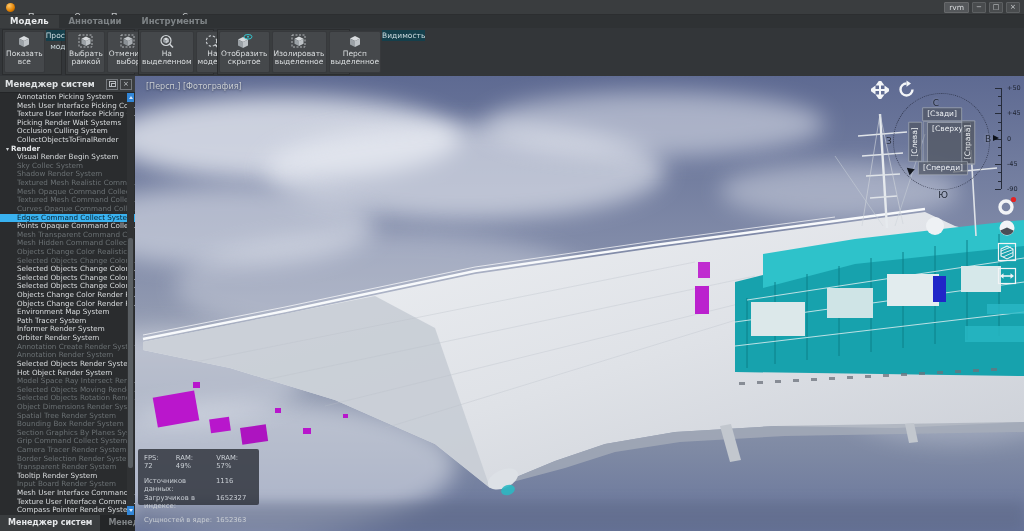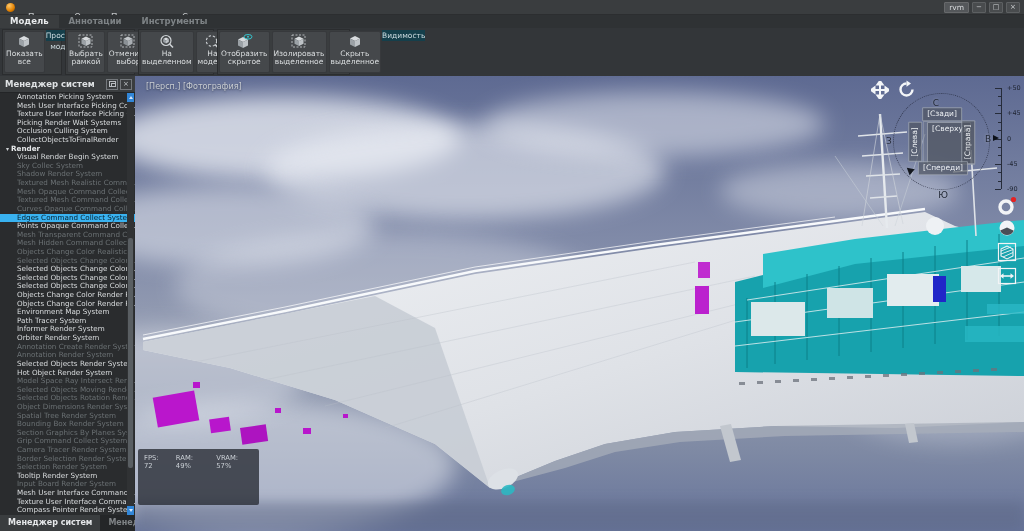--- a/index.html
+++ b/index.html
@@ -218,21 +218,21 @@
           <span class="rlabel">Изолировать выделенное</span>
         </div>
         <div class="rbtn">
           <span class="ric">
             <svg width="16" height="15">
               <path d="M8,2 L13,4.5 L8,7 L3,4.5 Z" fill="#d8dbde"></path>
               <path d="M3,4.5 L8,7 L8,13 L3,10.5 Z" fill="#9ba1a6"></path>
               <path d="M13,4.5 L8,7 L8,13 L13,10.5 Z" fill="#bec3c7"></path>
             </svg>
           </span>
-          <span class="rlabel">Скрыть выделенное</span>
+          <span class="rlabel">Персп выделенное</span>
         </div>
       </div>
       <div class="rglabel">Видимость</div>
     </div>
   </div>
 
 <div id="leftpanel">
   <div id="panel-header">
     <span id="panel-title">Менеджер систем</span>
     <span class="ph-btn">
@@ -278,21 +278,21 @@
         <div class="sys-row d">Model Space Ray Intersect Ren...</div>
         <div class="sys-row d">Selected Objects Moving Rende...</div>
         <div class="sys-row d">Selected Objects Rotation Rend...</div>
         <div class="sys-row d">Object Dimensions Render Syst...</div>
         <div class="sys-row d">Spatial Tree Render System</div>
         <div class="sys-row d">Bounding Box Render System</div>
         <div class="sys-row d">Section Graphics By Planes Syst...</div>
         <div class="sys-row d">Grip Command Collect System</div>
         <div class="sys-row d">Camera Tracer Render System</div>
         <div class="sys-row d">Border Selection Render System</div>
-        <div class="sys-row d">Selection Render System</div>
+        <div class="sys-row d">Transparent Render System</div>
         <div class="sys-row">Tooltip Render System</div>
         <div class="sys-row d">Input Board Render System</div>
         <div class="sys-row">Mesh User Interface Command ...</div>
         <div class="sys-row">Texture User Interface Comman...</div>
         <div class="sys-row">Compass Pointer Render System</div>
       </div>
     <div id="sys-scroll">
       <div class="scr-btn up"></div>
       <div id="sys-thumb"></div>
       <div class="scr-btn down"></div>
@@ -483,14 +483,28 @@
     <path d="M17,10 L13.5,7.2 L13.5,12.8 Z" fill="#f2f4f6"></path>
   </svg>
 
   
   <div id="stats">
     <div class="fpsline">
       <span><span>FPS:</span> <span>72</span></span>
       <span><span>RAM:</span> <span>49%</span></span>
       <span><span>VRAM:</span> <span>57%</span></span>
     </div>
+    <div id="stat-rows">
+        <div class="srow">
+          <span class="lb">Источников данных:</span>
+          <span>1116</span>
+        </div>
+        <div class="srow">
+          <span class="lb">Загрузчиков в индексе:</span>
+          <span>1652327</span>
+        </div>
+        <div class="srow gap">
+          <span class="lb">Сущностей в ядре:</span>
+          <span>1652363</span>
+        </div>
+      </div>
   </div>
 </div>
 
 </body></html>

